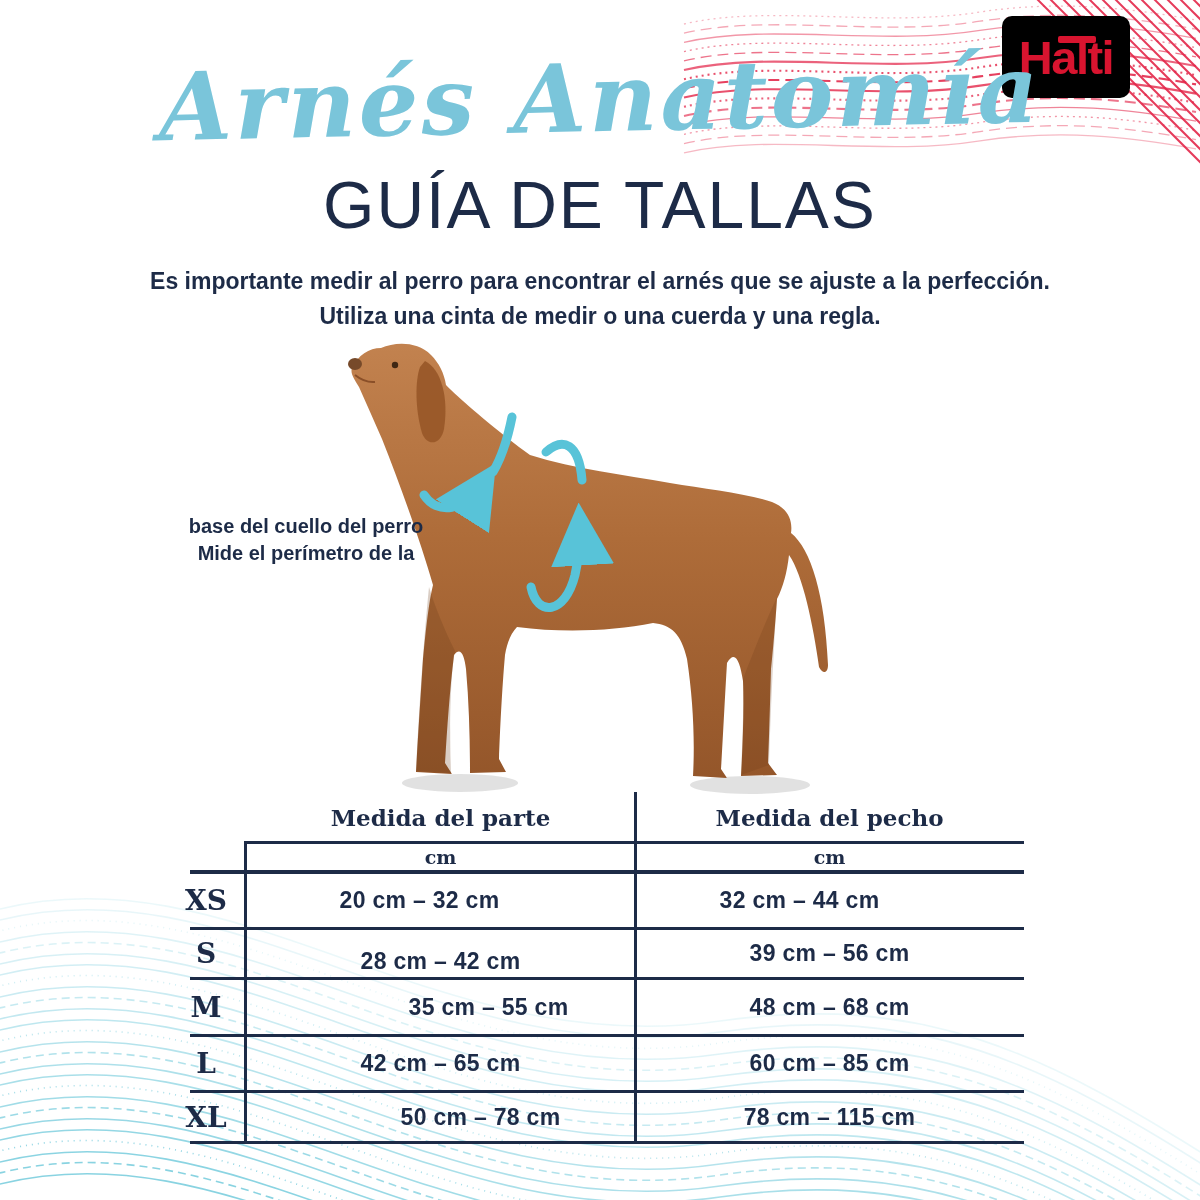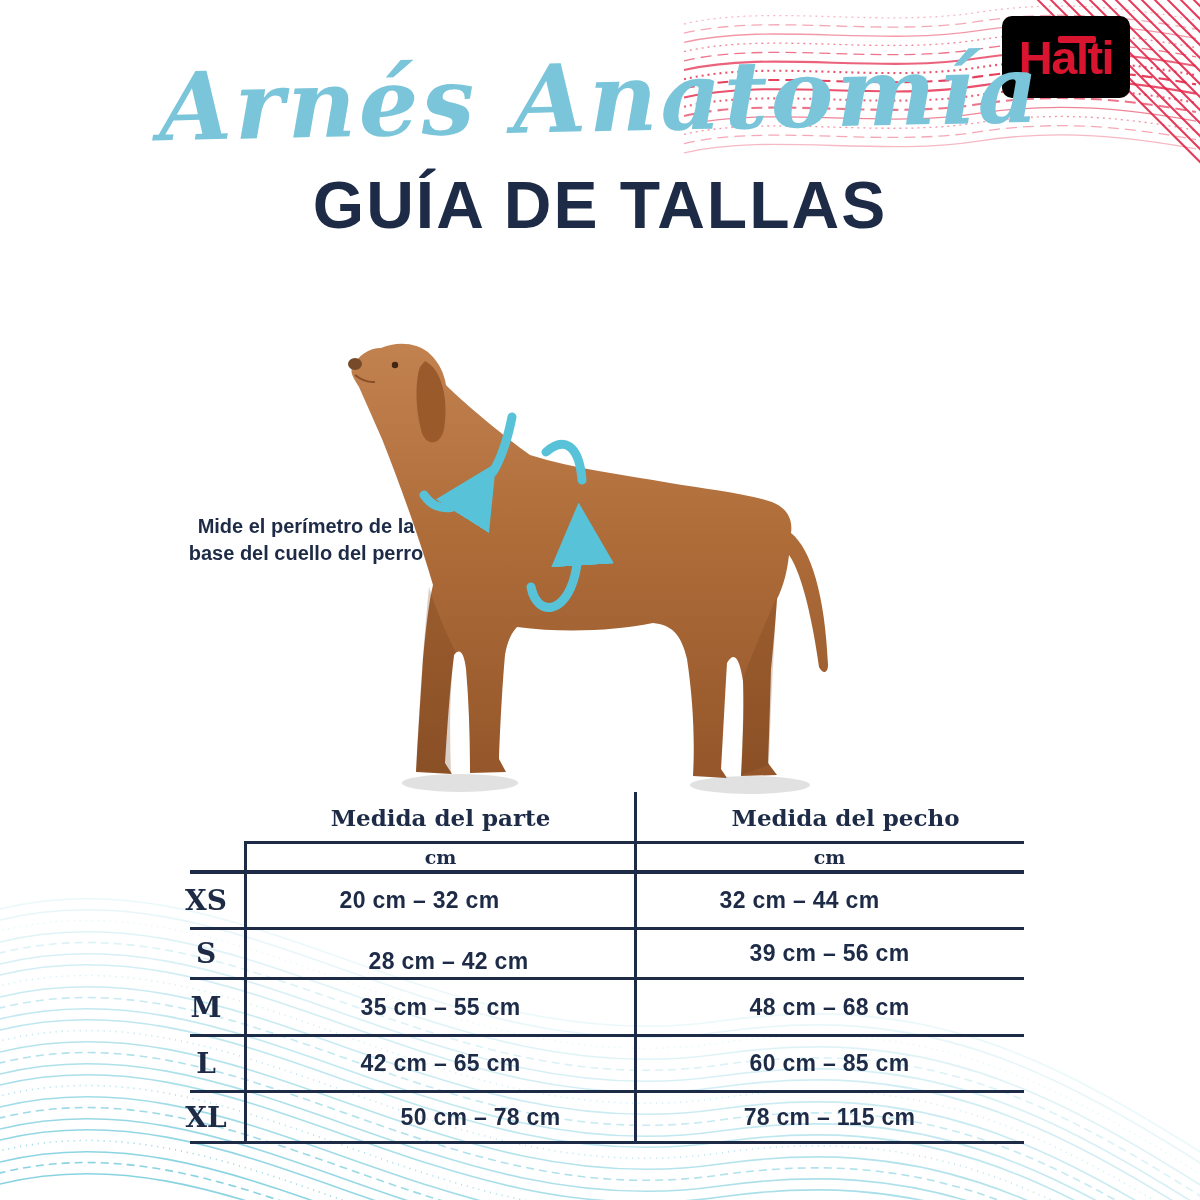--- a/index.html
+++ b/index.html
@@ -34,21 +34,21 @@
   }
 
   .script-title{
     position:absolute;left:0;top:44px;width:100%;text-align:center;
     font-family:"DejaVu Serif",serif;font-style:italic;font-weight:bold;
     font-size:94px;line-height:1.15;color:var(--script-blue);
     letter-spacing:3px;transform:rotate(-1.2deg);
   }
   .main-title{
     position:absolute;left:0;top:172px;width:100%;text-align:center;
-    font-weight:bold;font-size:66px;line-height:1;letter-spacing:2px;color:var(--navy);
+    font-weight:normal;font-size:66px;line-height:1;letter-spacing:2px;color:var(--navy);
   }
   .intro{
     position:absolute;left:0;top:264px;width:100%;text-align:center;
     font-weight:bold;font-size:23px;line-height:1.5;color:var(--navy);
   }
 
   .note{position:absolute;font-weight:bold;font-size:20px;line-height:1.35;color:var(--navy);}
   .note-chest{left:583px;top:393px;text-align:left;}
   .note-neck{left:168px;top:513px;width:276px;text-align:center;}
 
@@ -133,20 +133,24 @@
       <path d="M-15 333 C 230 261, 430 483, 720 441 C 920 413, 1040 468, 1230 591" stroke="#74cbdc" fill="none" stroke-width="1.6" opacity="0.85"></path>
     </svg>
 
   <div class="logo-box">
     <span class="logo-text">Halti</span>
     <span class="logo-crossbar"></span>
   </div>
 
   <div class="script-title">Arnés Anatomía</div>
   <div class="main-title">GUÍA DE TALLAS</div>
+  <div class="intro">
+    <div>Es importante medir al perro para encontrar el arnés que se ajuste a la perfección.</div>
+    <div>Utiliza una cinta de medir o una cuerda y una regla.</div>
+  </div>
 
   <svg class="decor" style="left:325px;top:335px;" width="575" height="465" viewBox="0 0 575 465">
     <defs>
       <linearGradient id="fur" x1="0" y1="0" x2="0" y2="1">
         <stop offset="0" stop-color="#c2824f"></stop>
         <stop offset="0.45" stop-color="#ae6c39"></stop>
         <stop offset="1" stop-color="#94562a"></stop>
       </linearGradient>
       <marker id="arrowhead" markerWidth="7" markerHeight="7" refX="4.5" refY="3.5" orient="auto">
         <path d="M0 0 L7 3.5 L0 7 Z" fill="#58c3d8"></path>
@@ -203,28 +207,28 @@
 
     <g stroke="#58c3d8" stroke-width="9" fill="none" stroke-linecap="round">
       <path d="M 187 82 C 183 102 177 122 168 137"></path>
       <path d="M 99 160 C 112 180 140 177 159 147" marker-end="url(#arrowhead)"></path>
       <path d="M 221 117 C 238 102 254 108 257 145"></path>
       <path d="M 206 252 C 212 282 240 280 250 240 C 254 222 256 206 255 190" marker-end="url(#arrowhead)"></path>
     </g>
   </svg>
 
   <div class="note note-neck">
+    <div>base del cuello del perro</div>
     <div>Mide el perímetro de la</div>
-    <div>base del cuello del perro</div>
   </div>
 
   <div>
 
     <div class="cell th" style="left:247px;top:798px;width:387px;height:38px;">Medida del parte</div>
-    <div class="cell th" style="left:637px;top:798px;width:385px;height:38px;padding-left:16px;">Medida del pecho</div>
+    <div class="cell th" style="left:637px;top:798px;width:385px;height:38px;">Medida del pecho</div>
 
     <div class="cell unit" style="left:247px;top:843px;width:387px;height:27px;">cm</div>
     <div class="cell unit" style="left:637px;top:843px;width:385px;height:27px;">cm</div>
 
     <div class="vline" style="left:634px;top:792px;width:3px;height:352px;"></div>
     <div class="vline" style="left:244px;top:841px;width:3px;height:303px;"></div>
     <div class="hline" style="left:244px;top:841px;width:780px;height:3px;"></div>
     <div class="hline" style="left:190px;top:870px;width:834px;height:4px;"></div>
     <div class="hline" style="left:190px;top:927px;width:834px;height:3px;"></div>
     <div class="hline" style="left:190px;top:977px;width:834px;height:3px;"></div>
@@ -234,27 +238,27 @@
 
     <div id="rows-host">
   <div>
     <div class="cell size-label" style="left: 168px; top: 874px; width: 76px; height: 52px;">XS</div>
     <div class="cell value" style="left: 247px; top: 874px; width: 345px; height: 53px;">20 cm – 32 cm</div>
     <div class="cell value" style="left: 607px; top: 874px; width: 385px; height: 53px;">32 cm – 44 cm</div>
   </div>
 
   <div>
     <div class="cell size-label" style="left: 168px; top: 930px; width: 76px; height: 47px;">S</div>
-    <div class="cell value" style="left: 247px; top: 930px; width: 387px; height: 62px; margin-left: 8px;">28 cm – 42 cm</div>
+    <div class="cell value" style="left: 247px; top: 930px; width: 387px; height: 62px;">28 cm – 42 cm</div>
     <div class="cell value" style="left: 637px; top: 930px; width: 385px; height: 47px;">39 cm – 56 cm</div>
   </div>
 
   <div>
     <div class="cell size-label" style="left: 168px; top: 980px; width: 76px; height: 54px;">M</div>
-    <div class="cell value" style="left: 247px; top: 980px; width: 387px; height: 54px;">35 cm – 55 cm</div>
+    <div class="cell value" style="left: 247px; top: 980px; width: 387px; height: 54px; padding-left: 48px;">35 cm – 55 cm</div>
     <div class="cell value" style="left: 637px; top: 980px; width: 385px; height: 54px;">48 cm – 68 cm</div>
   </div>
 
   <div>
     <div class="cell size-label" style="left: 168px; top: 1037px; width: 76px; height: 53px;">L</div>
     <div class="cell value" style="left: 247px; top: 1037px; width: 387px; height: 53px;">42 cm – 65 cm</div>
     <div class="cell value" style="left: 637px; top: 1037px; width: 385px; height: 53px;">60 cm – 85 cm</div>
   </div>
 
   <div>

